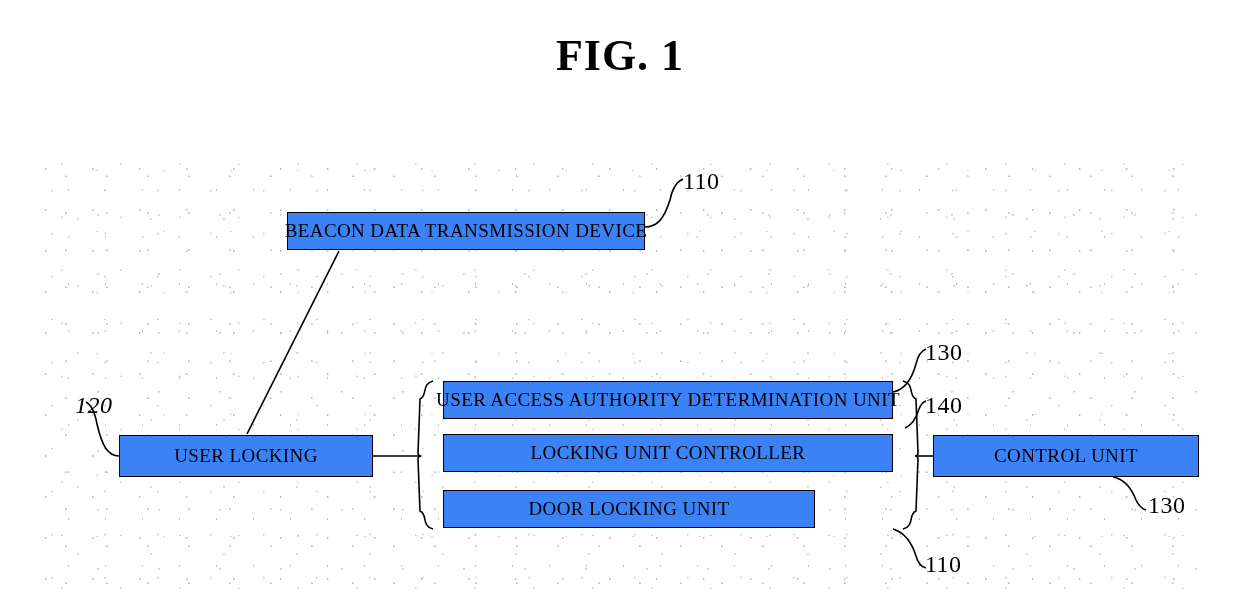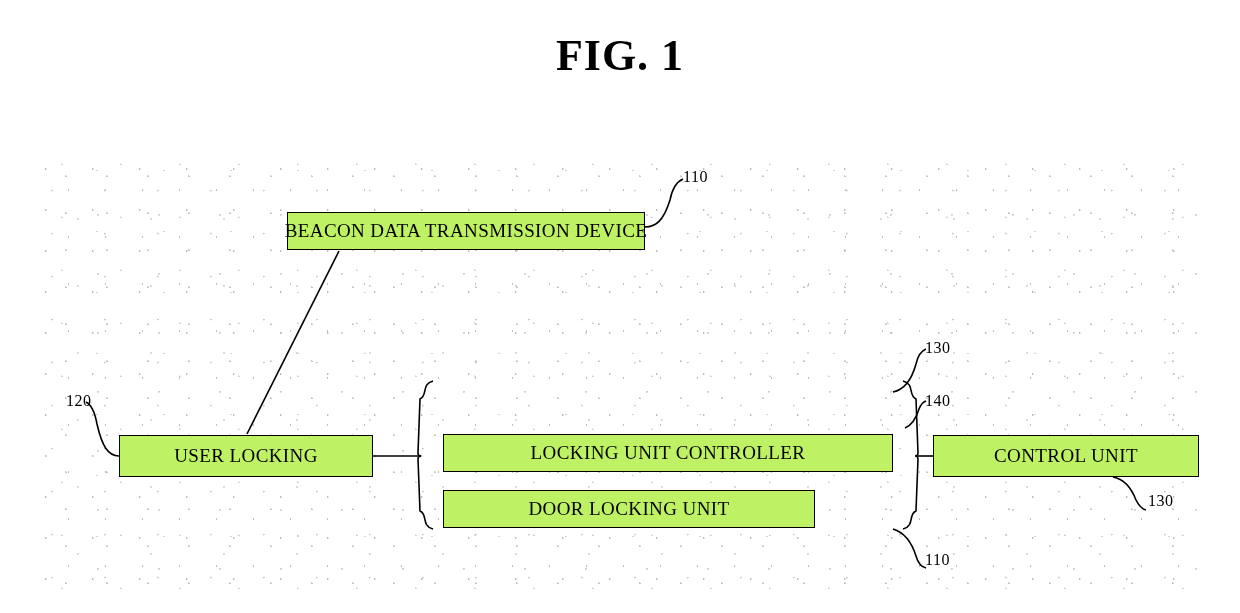--- a/index.html
+++ b/index.html
@@ -54,47 +54,47 @@
   }
   svg#diagram-svg {
     position: absolute;
     left: 0; top: 0;
     width: 1240px;
     height: 613px;
   }
   .box {
     position: absolute;
     border: 1.6px solid #000;
-    background: #bef264;
+    background: #3b82f6;
     display: flex;
     align-items: center;
     justify-content: center;
     font-family: "Liberation Serif", serif;
     font-size: 19px;
     letter-spacing: 0.4px;
     white-space: nowrap;
     box-sizing: border-box;
   }
   .ref {
     position: absolute;
     font-family: "Liberation Serif", serif;
-    font-size: 16px;
+    font-size: 24px;
     letter-spacing: 0.5px;
     white-space: nowrap;
   }
   
   #box-beacon   { left: 287px; top: 212px; width: 358px; height: 38px; }
   #box-terminal { left: 119px; top: 435px; width: 254px; height: 42px; }
   #box-auth     { left: 443px; top: 381px; width: 450px; height: 38px; }
   #box-locking  { left: 443px; top: 434px; width: 450px; height: 38px; }
   #box-door     { left: 443px; top: 490px; width: 372px; height: 38px; }
   #box-control  { left: 933px; top: 435px; width: 266px; height: 42px; }
   
   #ref-110 { left: 683px; top: 168px; }
-  #ref-120 { left: 66px;  top: 392px; }
+  #ref-120 { left: 75px;  top: 392px; font-style: italic; }
   #ref-130 { left: 925px; top: 339px; }
   #ref-140 { left: 925px; top: 392px; }
   #ref-130b{ left: 1148px;top: 492px; }
   #ref-150 { left: 925px; top: 551px; }
 </style>
 </head>
 <body>
 
 <div id="figure-root">
 
@@ -128,20 +128,23 @@
   </svg>
 
   <div class="box" id="box-beacon">
     <span>BEACON DATA TRANSMISSION DEVICE</span>
   </div>
 
   <div class="box" id="box-terminal">
     <span>USER LOCKING</span>
   </div>
 
+  <div class="box" id="box-auth">
+    <span>USER ACCESS AUTHORITY DETERMINATION UNIT</span>
+  </div>
 
   <div class="box" id="box-locking">
     <span>LOCKING UNIT CONTROLLER</span>
   </div>
 
   <div class="box" id="box-door">
     <span>DOOR LOCKING UNIT</span>
   </div>
 
   <div class="box" id="box-control">

